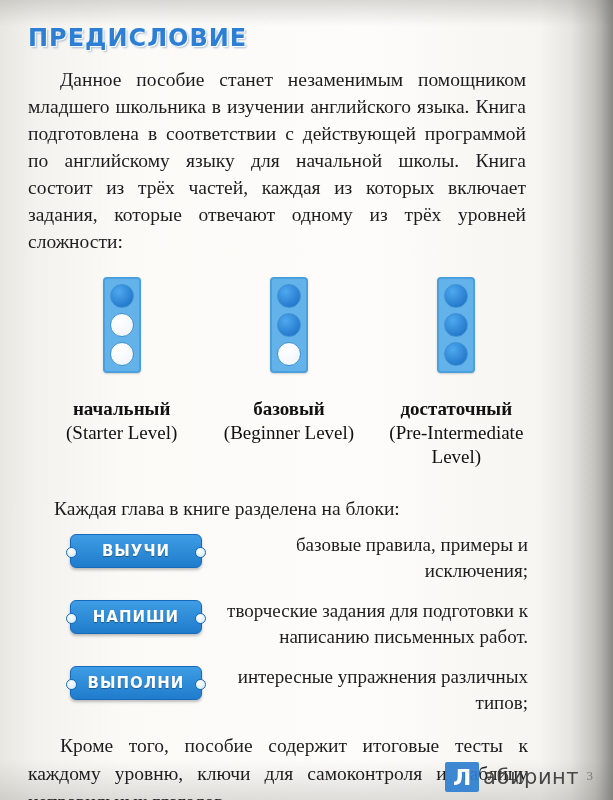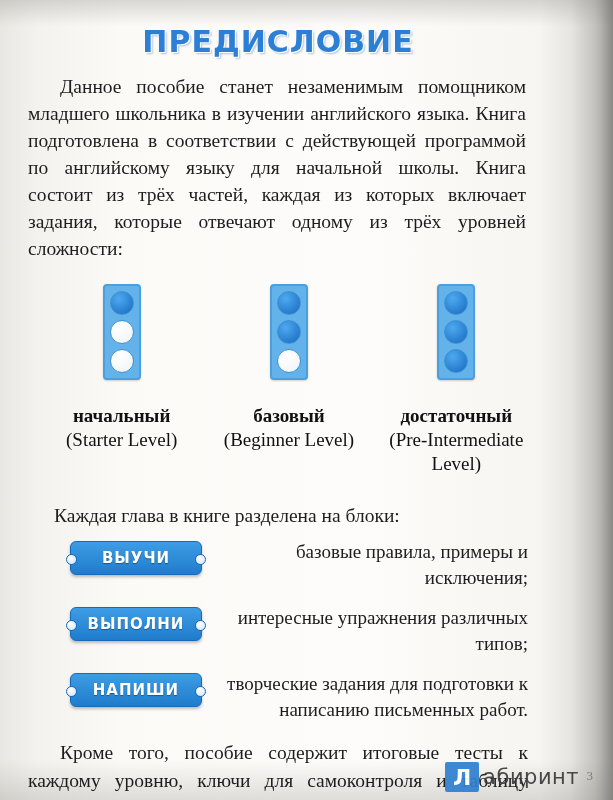--- a/index.html
+++ b/index.html
@@ -42,24 +42,24 @@
 
   .content {
     position: absolute;
     left: 28px;
     top: 24px;
     width: 540px;
   }
 
   h1.title {
     margin: 0 0 14px 0;
-    text-align: center;
+    text-align: left;
     font-family: "DejaVu Sans", sans-serif;
     font-weight: bold;
-    font-size: 30px;
+    font-size: 24px;
     letter-spacing: 1px;
     color: #2d7fd6;
     text-shadow: 1px 1px 0 #ffffff, 2px 2px 2px rgba(40,90,150,0.35);
     padding-right: 40px;
   }
 
   p.para {
     margin: 12px 0 2px 0;
     font-size: 19.5px;
     line-height: 27px;
@@ -269,27 +269,27 @@
     <div class="blocks-line">Каждая глава в книге разделена на блоки:</div>
 
     <div class="tag-rows">
 
       <div class="tag-row">
         <div class="tag">ВЫУЧИ</div>
         <div class="tag-text">базовые правила, примеры и исключения;</div>
       </div>
 
       <div class="tag-row">
+        <div class="tag">НАПИШИ</div>
+        <div class="tag-text">творческие задания для подготовки к написанию письменных работ.</div>
+      </div>
+
+      <div class="tag-row">
         <div class="tag">ВЫПОЛНИ</div>
         <div class="tag-text">интересные упражнения различных типов;</div>
-      </div>
-
-      <div class="tag-row">
-        <div class="tag">НАПИШИ</div>
-        <div class="tag-text">творческие задания для подготовки к написанию письменных работ.</div>
       </div>
 
     </div>
 
     <p class="tail">Кроме того, пособие содержит итоговые тесты к каждому уровню, ключи для самоконтроля и таблицу неправильных глаголов.</p>
 
   </div>
 
   <div class="watermark">
     <span class="wm-badge">Л</span>

